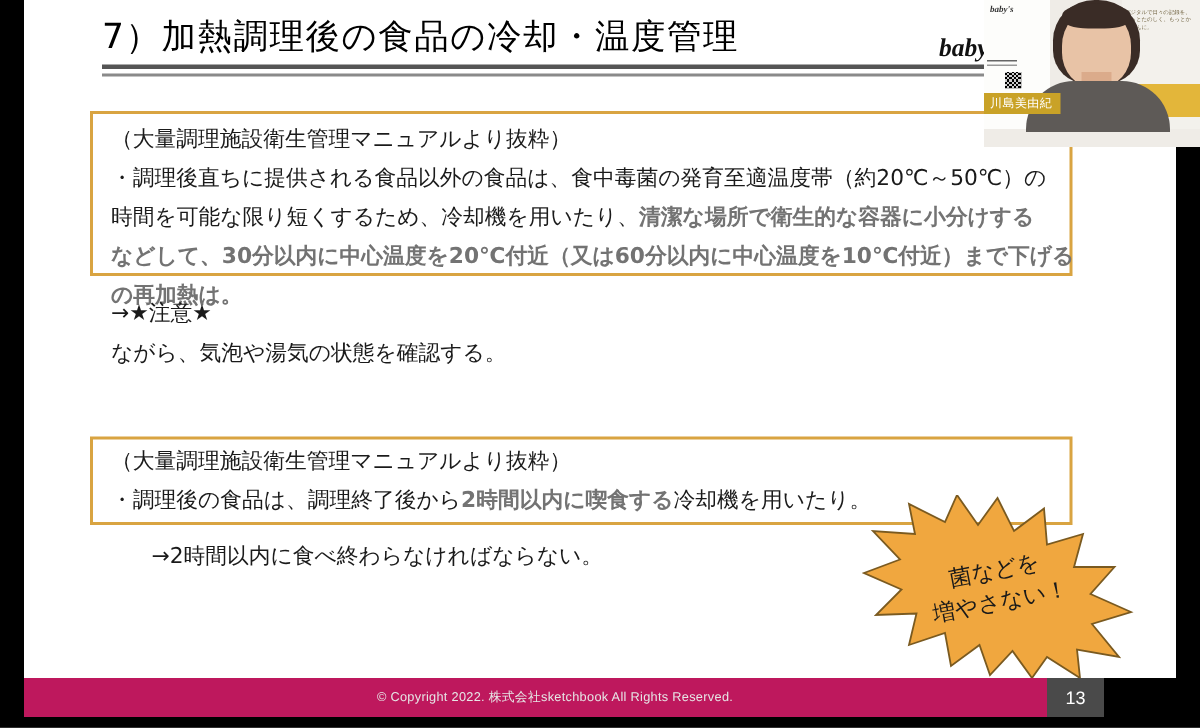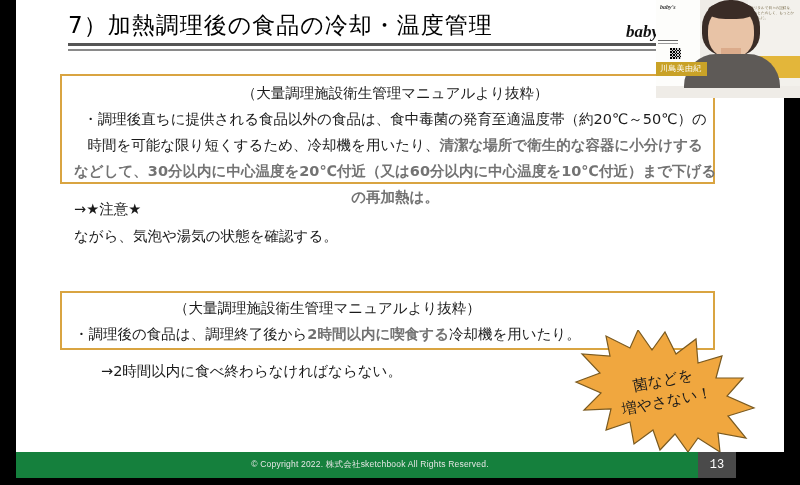--- a/index.html
+++ b/index.html
@@ -147,21 +147,20 @@
     background-blend-mode: difference;
     opacity: .85;
   }
 
   
   .callout-box {
     position: absolute;
     box-sizing: border-box;
     border: 2px solid #D9A441;
     background: #ffffff;
-    text-align: center;
   }
   #box-1 {
     left: 44px;
     top: 74px;
     width: 655px;
     height: 110px;
   }
   #box-2 {
     left: 44px;
     top: 291px;
@@ -237,41 +236,41 @@
     white-space: nowrap;
   }
 
   
   #footer-bar {
     position: absolute;
     left: 16px;
     top: 452px;
     width: 708px;
     height: 26px;
-    background: #15803d;
+    background: #be185d;
     display: flex;
     align-items: center;
     justify-content: center;
   }
   #copyright {
     font-family: "Liberation Sans", sans-serif;
     font-size: 8.5px;
     color: #e6e6e6;
     letter-spacing: .2px;
   }
   #page-number {
     position: absolute;
     left: 698px;
     top: 452px;
     width: 38px;
     height: 26px;
     display: flex;
     align-items: center;
     justify-content: center;
-    font-family: Liberation Mono, monospace;
+    font-family: Liberation Sans, sans-serif;
     font-size: 12px;
     color: #ffffff;
     background: #4a4a4a;
   }
 
   
   #video-panel {
     position: absolute;
     left: 656px;
     top: 0;

